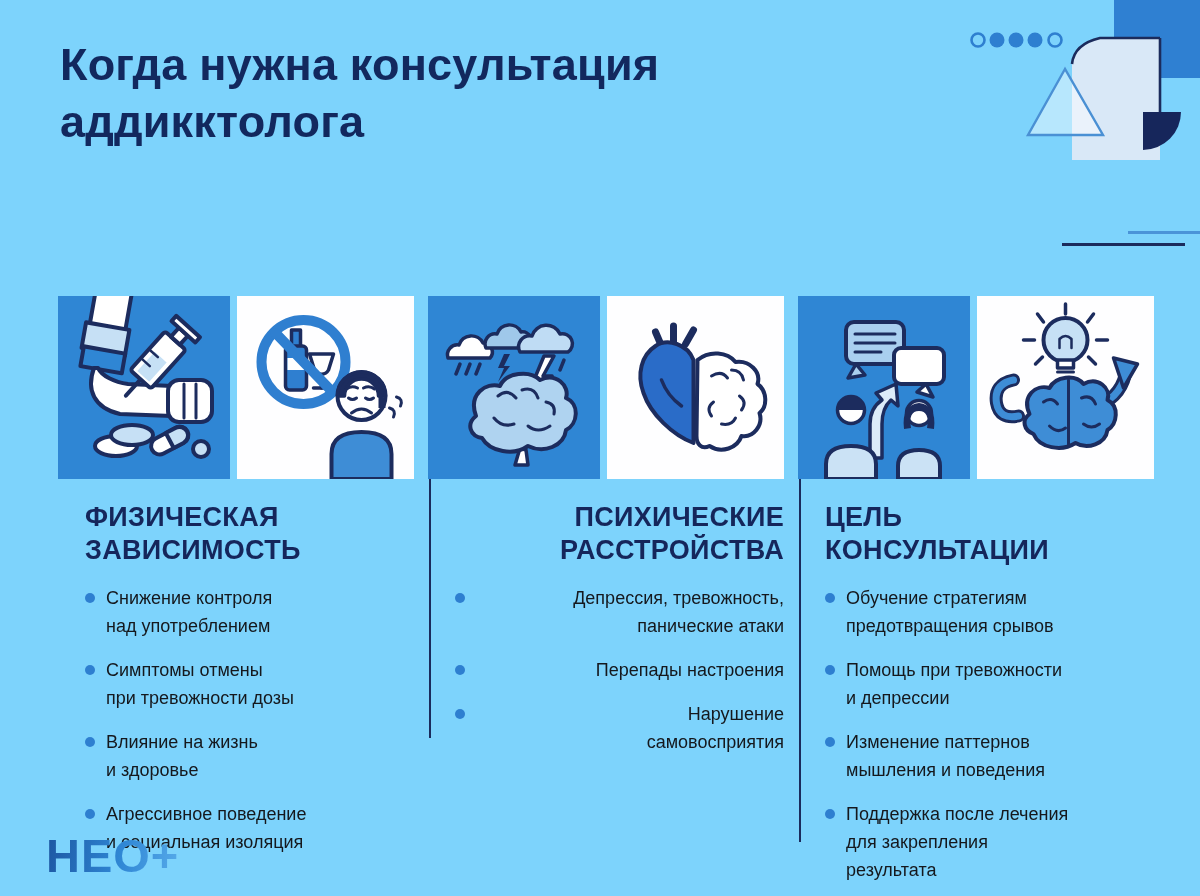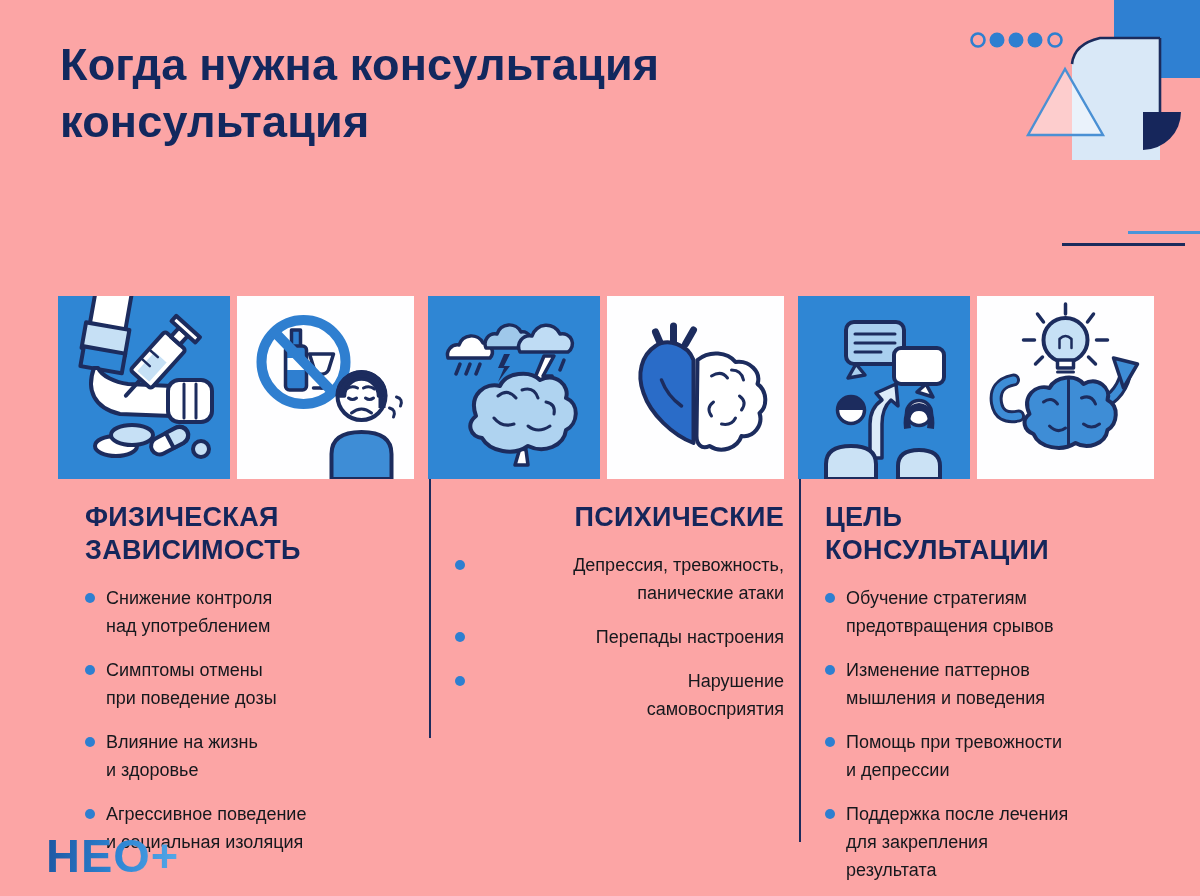--- a/index.html
+++ b/index.html
@@ -1,19 +1,19 @@
 <!DOCTYPE html>
 <html><head>
 <meta charset="utf-8">
 <style>
   * { margin:0; padding:0; box-sizing:border-box; }
   html,body { background:#ffffff; }
   .canvas {
     position:relative; width:1200px; height:896px;
-    background:#fca5a5; overflow:hidden;
+    background:#7dd3fc; overflow:hidden;
     font-family:"Liberation Sans", sans-serif;
   }
   
   .title {
     position:absolute; left:60px; top:36px;
     font-size:45px; line-height:1.27; font-weight:800;
     color:#12285E; letter-spacing:.2px;
   }
   .lead {
     position:absolute; left:60px; top:160px; width:1060px;
@@ -60,21 +60,21 @@
     -webkit-background-clip:text; background-clip:text; color:transparent;
   }
 </style>
 </head>
 <body>
 
 <div class="canvas">
 
   <h1 class="title">
     <span style="display:block">Когда нужна консультация</span>
-    <span style="display:block">консультация</span>
+    <span style="display:block">аддикктолога</span>
   </h1>
 
   <svg class="deco-dots" width="100" height="28" viewBox="0 0 100 28">
     <circle cx="10" cy="14" r="6.5" fill="none" stroke="#2E7FD0" stroke-width="2.6"></circle>
     <circle cx="29" cy="14" r="7.5" fill="#2E7FD0"></circle>
     <circle cx="48" cy="14" r="7.5" fill="#2E7FD0"></circle>
     <circle cx="67" cy="14" r="7.5" fill="#2E7FD0"></circle>
     <circle cx="87" cy="14" r="6.5" fill="none" stroke="#2E7FD0" stroke-width="2.6"></circle>
   </svg>
   <svg class="deco-top-right" width="240" height="165" viewBox="0 0 240 165">
@@ -150,21 +150,21 @@
       </div>
     </div>
     <h2 class="col-heading">
       <span style="display:block">ФИЗИЧЕСКАЯ</span>
       <span style="display:block">ЗАВИСИМОСТЬ</span>
     </h2>
     <ul class="bullets">
       <li><span class="dot"></span><span class="txt">Снижение контроля
 над употреблением</span></li>
       <li><span class="dot"></span><span class="txt">Симптомы отмены
-при поведение дозы</span></li>
+при тревожности дозы</span></li>
       <li><span class="dot"></span><span class="txt">Влияние на жизнь
 и здоровье</span></li>
       <li><span class="dot"></span><span class="txt">Агрессивное поведение
 и социальная изоляция</span></li>
     </ul>
   </section>
 
   <section class="col col-2">
     <div class="tiles">
       <div class="tile blue">
@@ -202,20 +202,21 @@
             <path d="M122,62 q10,0 12,10" fill="none" stroke-width="3"></path>
             <path d="M130,88 q8,6 2,14" fill="none" stroke-width="3"></path>
             <path d="M104,94 q-8,6 -2,14" fill="none" stroke-width="3"></path>
             <path d="M112,116 q10,2 14,-6" fill="none" stroke-width="3"></path>
           </g>
         </svg>
       </div>
     </div>
     <h2 class="col-heading">
       <span style="display:block">ПСИХИЧЕСКИЕ</span>
+      <span style="display:block">РАССТРОЙСТВА</span>
     </h2>
     <ul class="bullets">
       <li><span class="dot"></span><span class="txt">Депрессия, тревожность,
 панические атаки</span></li>
       <li><span class="dot"></span><span class="txt">Перепады настроения</span></li>
       <li><span class="dot"></span><span class="txt">Нарушение
 самовосприятия</span></li>
     </ul>
   </section>
 
@@ -270,24 +271,24 @@
         </svg>
       </div>
     </div>
     <h2 class="col-heading">
       <span style="display:block">ЦЕЛЬ</span>
       <span style="display:block">КОНСУЛЬТАЦИИ</span>
     </h2>
     <ul class="bullets">
       <li><span class="dot"></span><span class="txt">Обучение стратегиям
 предотвращения срывов</span></li>
+      <li><span class="dot"></span><span class="txt">Помощь при тревожности
+и депрессии</span></li>
       <li><span class="dot"></span><span class="txt">Изменение паттернов
 мышления и поведения</span></li>
-      <li><span class="dot"></span><span class="txt">Помощь при тревожности
-и депрессии</span></li>
       <li><span class="dot"></span><span class="txt">Поддержка после лечения
 для закрепления
 результата</span></li>
     </ul>
   </section>
 
   <div class="logo">НЕО+</div>
 
 </div>
 

